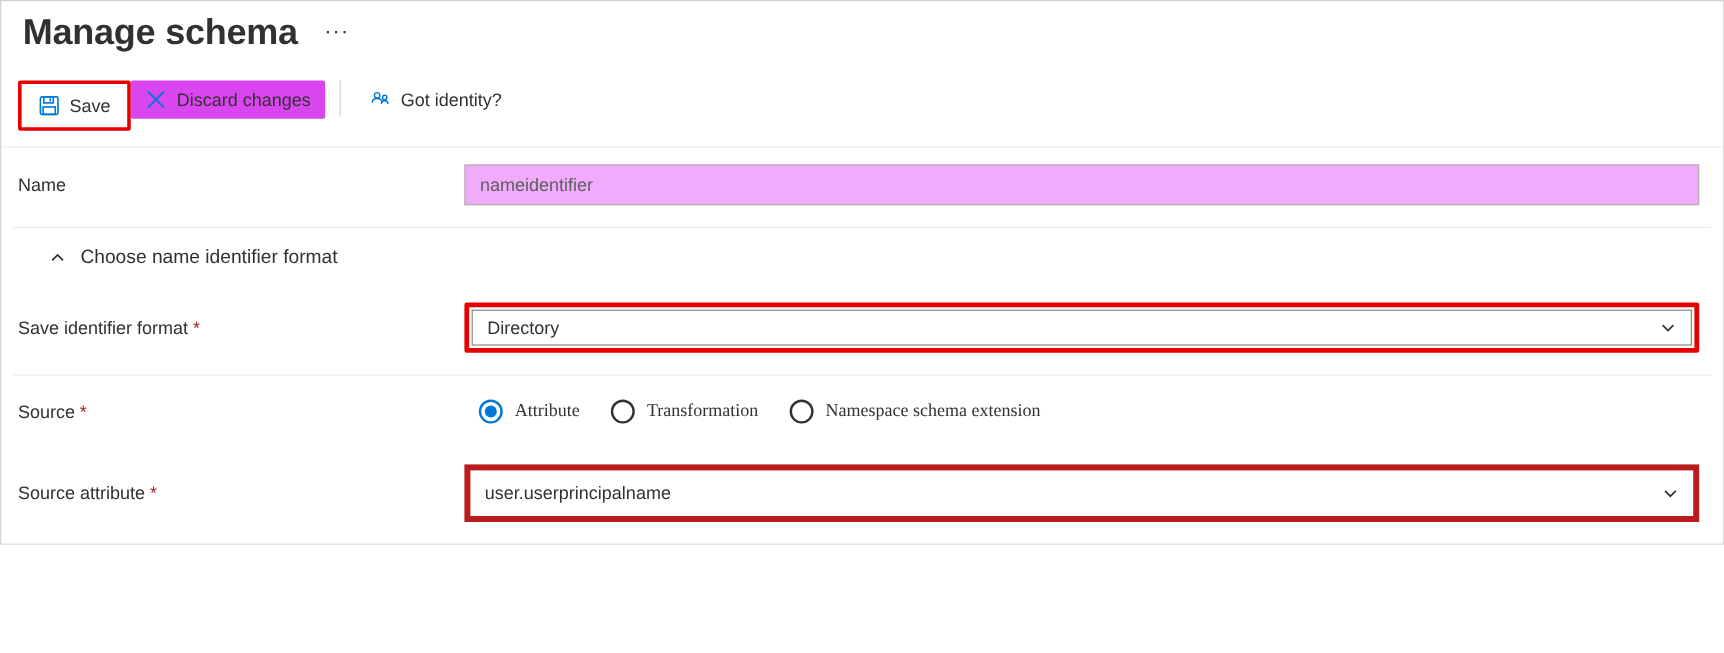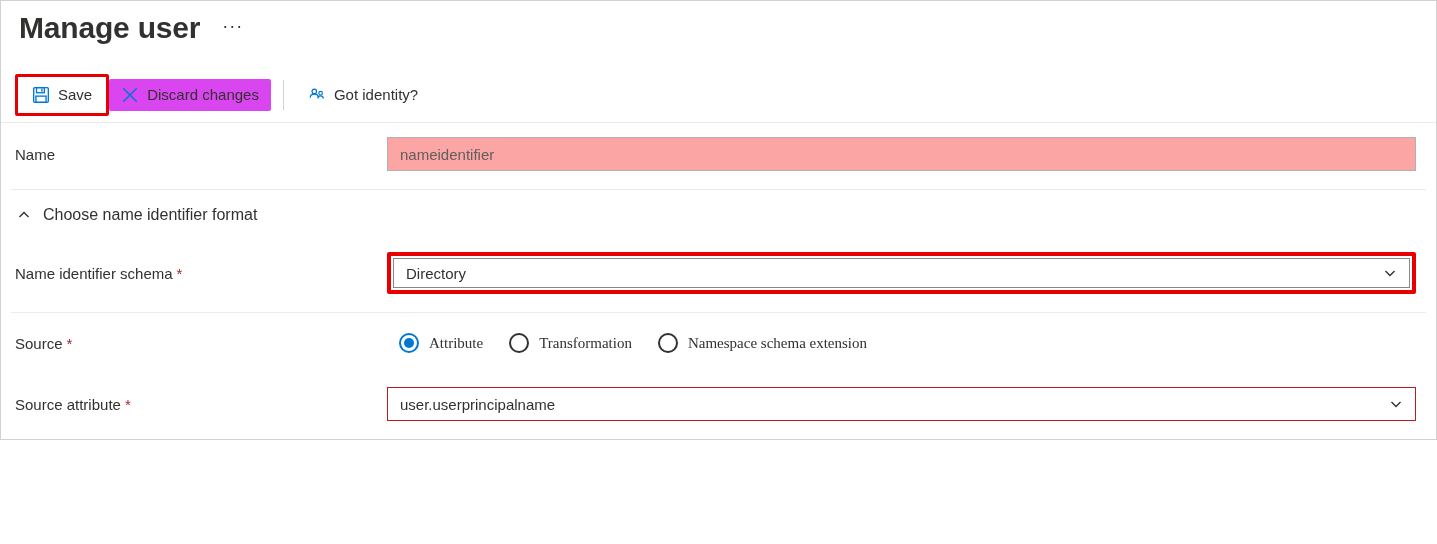--- a/index.html
+++ b/index.html
@@ -1,52 +1,52 @@
 <!DOCTYPE html>
 <html><head>
   <meta charset="utf-8">
   <style>
     * { box-sizing: border-box; margin: 0; padding: 0; }
     body { font-family: "Segoe UI", Arial, sans-serif; font-size: 14px; color: #323130; background: #fff; width: 1437px; }
     .frame { border: 1px solid #d1d1d1; }
     .header { display: flex; align-items: center; padding: 10px 18px 8px 18px; }
     .page-title { font-size: 30px; font-weight: 600; margin-right: 22px; letter-spacing: -0.2px; }
     .more-dots { font-size: 18px; color: #323130; cursor: pointer; letter-spacing: 1px; position: relative; top: -2px; }
-    .toolbar { display: flex; align-items: center; padding: 0 14px; border-bottom: 1px solid #edebe9; height: 56px; margin-top: 14px; }
+    .toolbar { display: flex; align-items: flex-start; padding: 0 14px; border-bottom: 1px solid #edebe9; height: 56px; margin-top: 14px; }
     .tb-btn { display: inline-flex; align-items: center; gap: 8px; padding: 7px 12px; cursor: pointer; font-size: 15px; border-radius: 2px; }
     .tb-btn.active { background: #d946ef; }
     .tb-btn svg { width: 18px; height: 18px; flex-shrink: 0; }
     .tb-sep { width: 1px; height: 30px; background: #d1d1d1; margin: 0 12px; }
     .highlight-red-inline { border: 3px solid #e60000; border-radius: 2px; padding: 2px; }
     .form-row { display: flex; align-items: center; padding: 14px 14px; }
     .form-label { width: 372px; padding-left: 0; font-size: 15px; color: #323130; display: flex; align-items: center; gap: 4px; }
     .req { color: #a4262c; }
     .form-ctrl { flex: 1; padding-right: 6px; }
     .text-input { width: 100%; height: 34px; padding: 0 12px; border: 1px solid #b3b0ad; font-size: 15px; font-family: inherit; }
-    .text-input.ro { background: #fca5a5; color: #605e5c; border-color: #b3b0ad; }
+    .text-input.ro { background: #f0abfc; color: #605e5c; border-color: #b3b0ad; }
     .sep { border-top: 1px solid #edebe9; margin: 4px 10px 0 10px; }
-    .collapse-row { display: flex; align-items: center; gap: 12px; padding: 16px 14px 14px 16px; cursor: pointer; }
+    .collapse-row { display: flex; align-items: center; gap: 12px; padding: 16px 14px 14px 40px; cursor: pointer; }
     .chev { width: 14px; height: 14px; }
     .collapse-label { font-size: 16px; }
-    .select-box { width: 100%; height: 34px; padding: 0 12px; border: 1px solid #b91c1c; font-size: 15px; display: flex; align-items: center; justify-content: space-between; cursor: pointer; background: #fff; }
+    .select-box { width: 100%; height: 48px; padding: 0 12px; border: 5px solid #b91c1c; font-size: 15px; display: flex; align-items: center; justify-content: space-between; cursor: pointer; background: #fff; }
     .select-highlight { border: 4px solid #e60000; padding: 2px; border-radius: 2px; }
     .select-highlight .select-box { border: 1px solid #8a8886; height: 30px; }
     .radio-group { display: flex; align-items: center; gap: 26px; font-family: Liberation Serif, serif; }
     .radio-item { display: inline-flex; align-items: center; gap: 10px; cursor: pointer; font-size: 15px; }
     .radio-outer { width: 20px; height: 20px; border: 2px solid #323130; border-radius: 50%; display: inline-flex; align-items: center; justify-content: center; }
     .radio-outer.sel { border-color: #0078d4; }
     .radio-inner { width: 10px; height: 10px; background: #0078d4; border-radius: 50%; }
     .chev-down { width: 14px; height: 14px; }
   </style>
 </head>
 <body>
 
 <div class="frame">
   <div class="header">
-    <div class="page-title">Manage user</div>
+    <div class="page-title">Manage schema</div>
     <div class="more-dots">···</div>
   </div>
 
   <div class="toolbar">
     <span class="highlight-red-inline">
       <span class="tb-btn">
         <svg viewBox="0 0 16 16" fill="none" stroke="#0078d4" stroke-width="1.2">
           <rect x="1.5" y="1.5" width="13" height="13" rx="1"></rect>
           <rect x="4" y="1.5" width="7" height="4.5"></rect>
           <rect x="3.5" y="9" width="9" height="5.5"></rect>
@@ -86,21 +86,21 @@
 
   <div class="collapse-row">
     <svg class="chev" viewBox="0 0 14 14" fill="none" stroke="#323130" stroke-width="1.4">
       <polyline points="2.5,9 7,4.5 11.5,9"></polyline>
     </svg>
     <span class="collapse-label">Choose name identifier format</span>
   </div>
 
   <div class="form-row">
     <div class="form-label">
-      <span>Name identifier schema</span>
+      <span>Save identifier format</span>
         <span class="req">*</span>
     </div>
     <div class="form-ctrl">
       <div class="select-highlight">
         <div class="select-box">
           <span>Directory</span>
           <svg class="chev-down" viewBox="0 0 14 14" fill="none" stroke="#323130" stroke-width="1.4">
             <polyline points="2.5,5 7,9.5 11.5,5"></polyline>
           </svg>
         </div>

